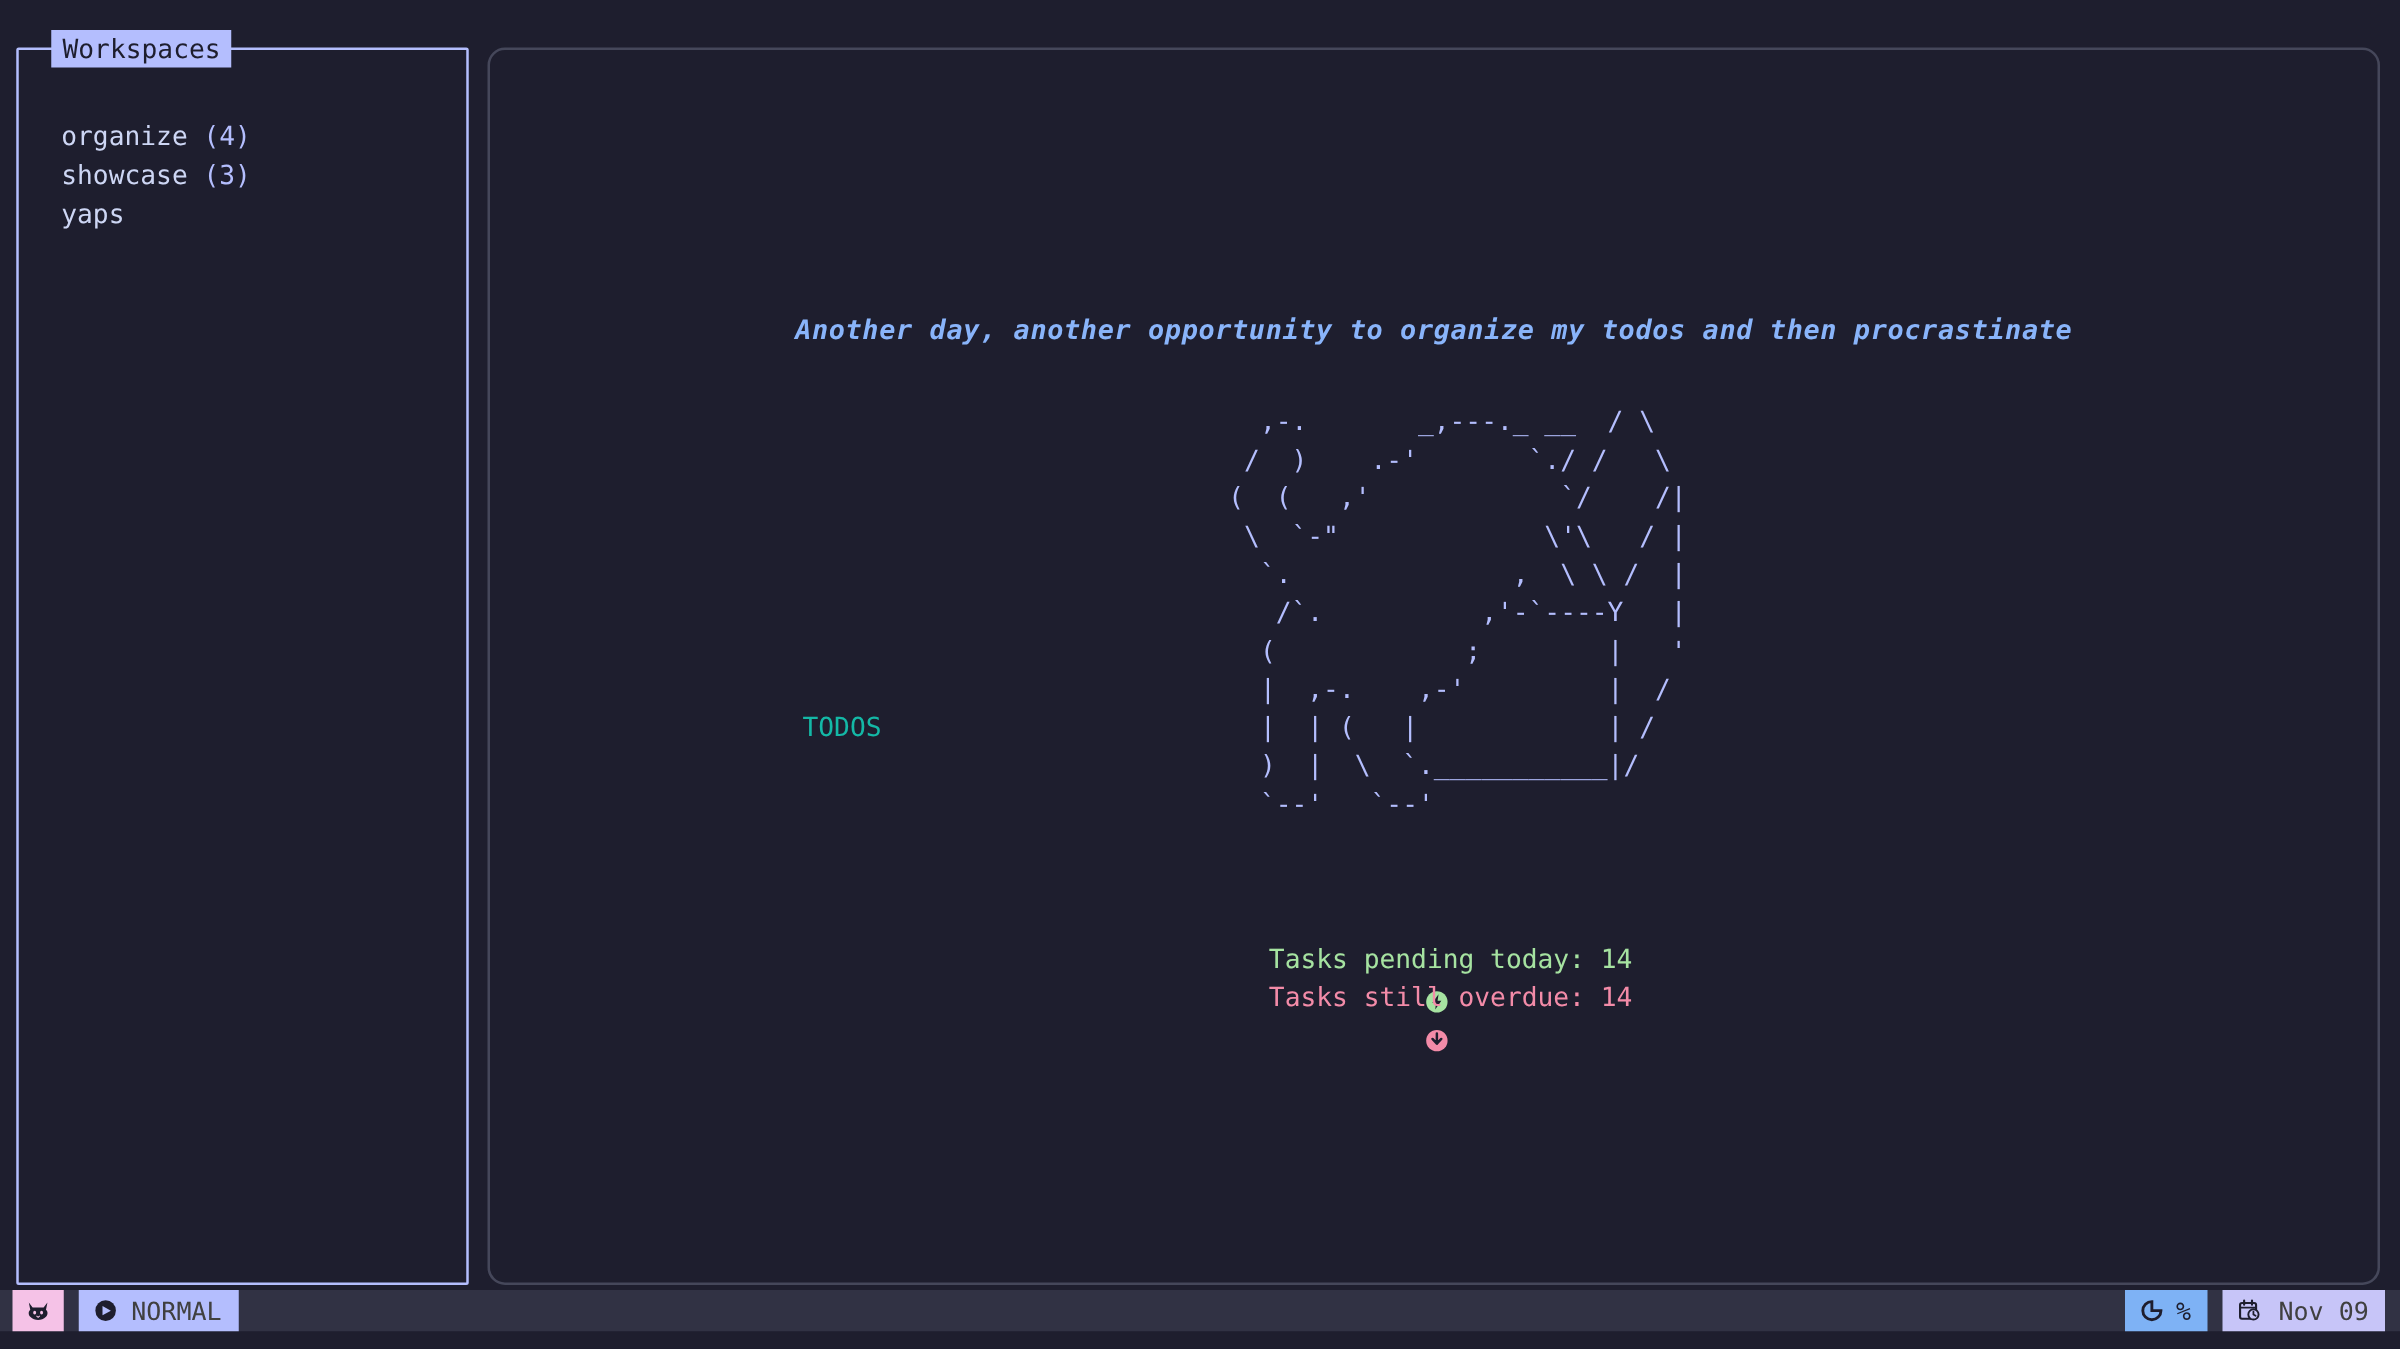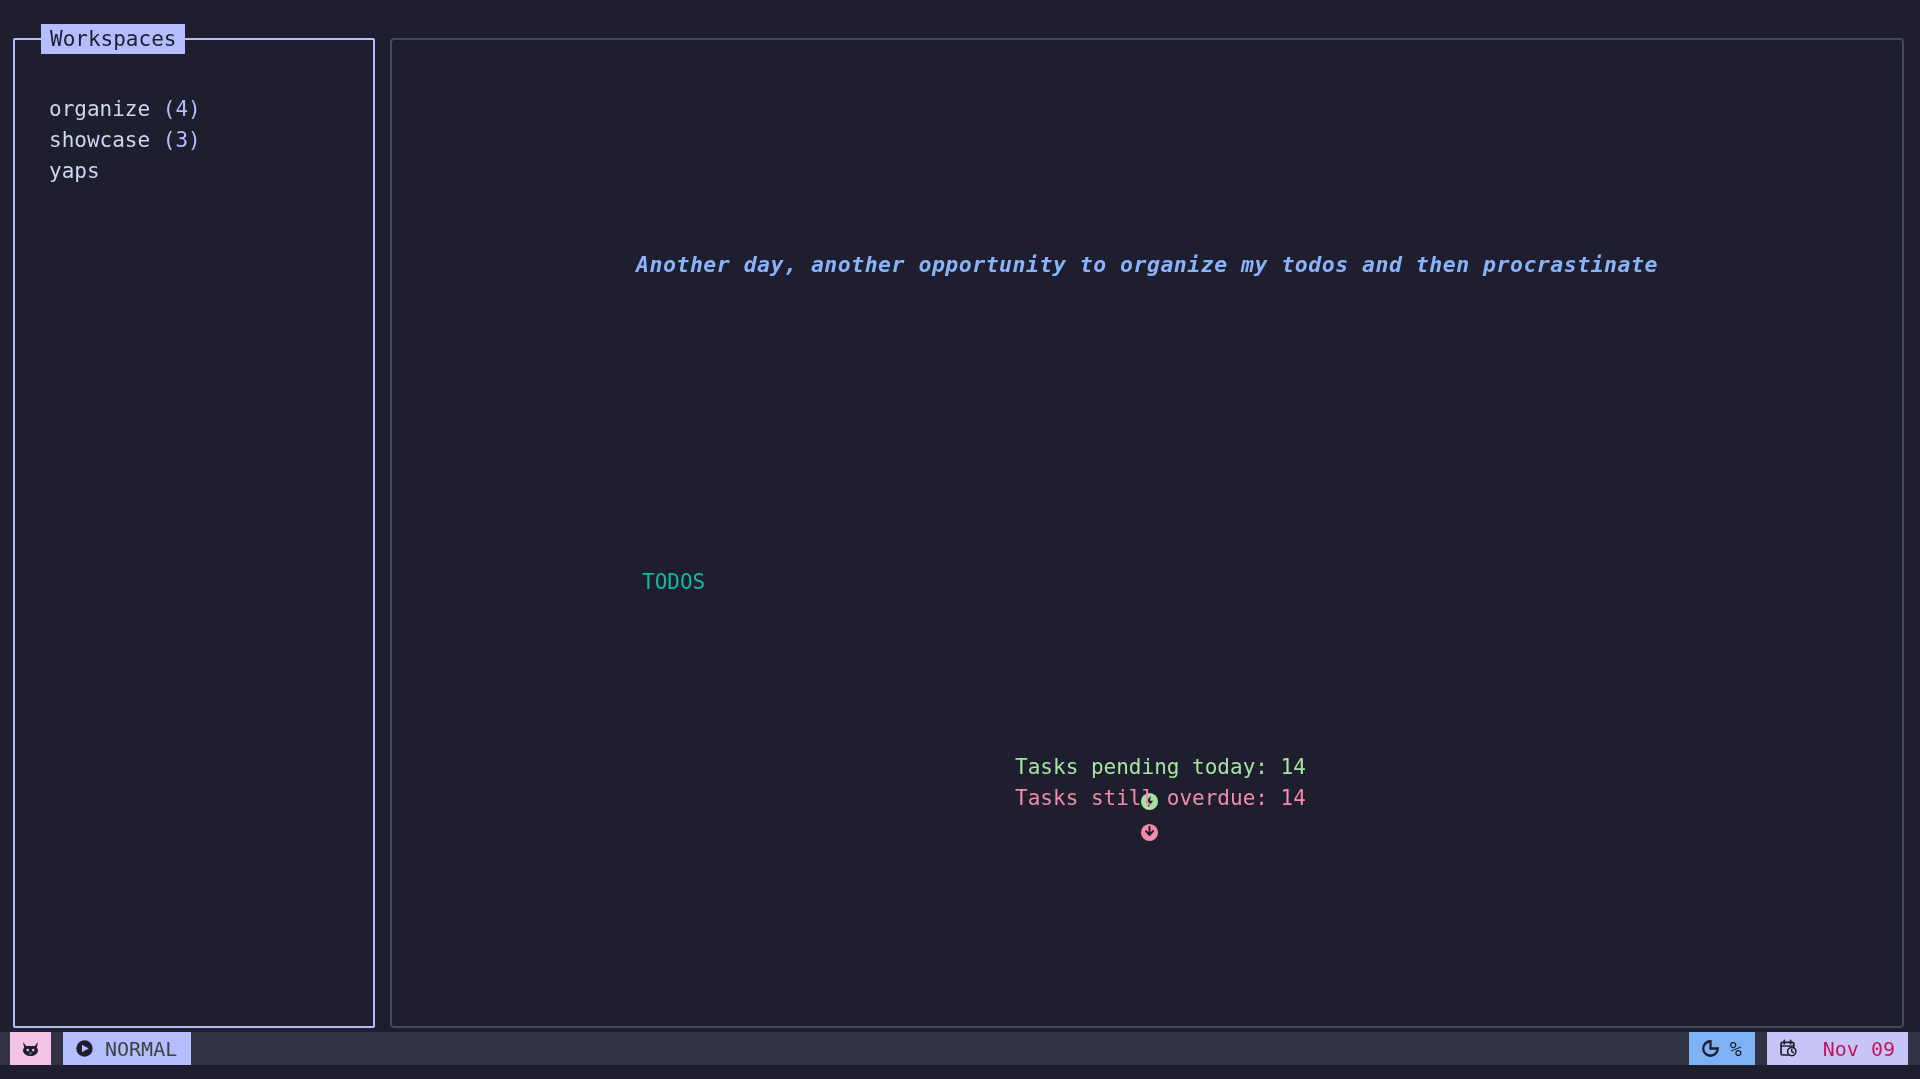--- a/index.html
+++ b/index.html
@@ -74,21 +74,21 @@
   }
 
   
   #main-panel {
     position: absolute;
     left: 390px;
     top: 18px;
     width: 1514px;
     height: 990px;
     border: 2px solid #45475a;
-    border-radius: 4px;
+    border-radius: 14px;
     box-sizing: border-box;
     background: #1e1e2e;
   }
 
   #quote {
     position: absolute;
     left: 0;
     right: 0;
     top: 212px;
     text-align: center;
@@ -192,25 +192,25 @@
   }
   #sb-spacer { flex: 1 1 auto; }
   #sb-progress {
     background: #7eb2f5;
     color: #1e1e2e;
     padding: 0 13px 0 11px;
     gap: 9px;
   }
   #sb-date {
     background: #c7c5f8;
-    color: #be185d;
+    color: #404040;
     padding: 0 13px 0 11px;
     margin-left: 12px;
     margin-right: 12px;
-    gap: 24px;
+    gap: 13px;
   }
   .sb-icon {
     width: 21px;
     height: 21px;
     display: inline-block;
     flex: 0 0 auto;
   }
   .sb-label { display: inline-block; }
 </style>
 </head>
@@ -230,20 +230,31 @@
 
         <div class="ws-item"><span>yaps</span><span class="ws-count"></span></div>
       </div>
     </div>
 
     <div id="main-panel">
 
       <div id="quote">Another day, another opportunity to organize my todos and then procrastinate</div>
 
       <div id="ascii-wrap">
+        <pre id="ascii-art">     ,-.       _,---._ __  / \
+    /  )    .-'       `./ /   \
+   (  (   ,'            `/    /|
+    \  `-"             \'\   / |
+     `.              ,  \ \ /  |
+      /`.          ,'-`----Y   |
+     (            ;        |   '
+     |  ,-.    ,-'         |  /
+     |  | (   |            | /
+     )  |  \  `.___________|/
+     `--'   `--'</pre>
         <div id="todos-label">TODOS</div>
       </div>
 
       <div id="stats">
 
         <div class="stat-line pending">
           <span class="stat-icon">
             <svg width="19" height="19" viewBox="0 0 20 20">
               <circle cx="10" cy="10" r="9" fill="#a6e3a1"></circle>
               <path d="M11.4 3.6 L6.2 10.7 L9.3 10.7 L8.6 16.4 L13.8 9.1 L10.6 9.1 Z" fill="#1e1e2e"></path>

